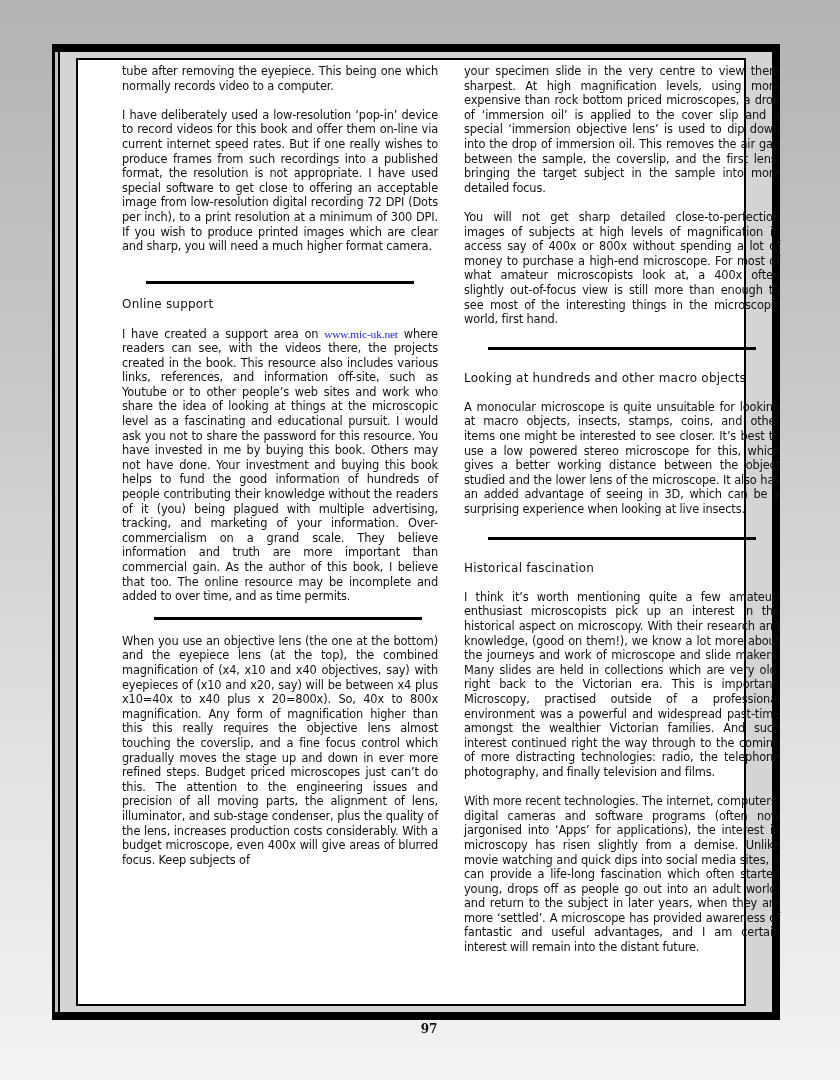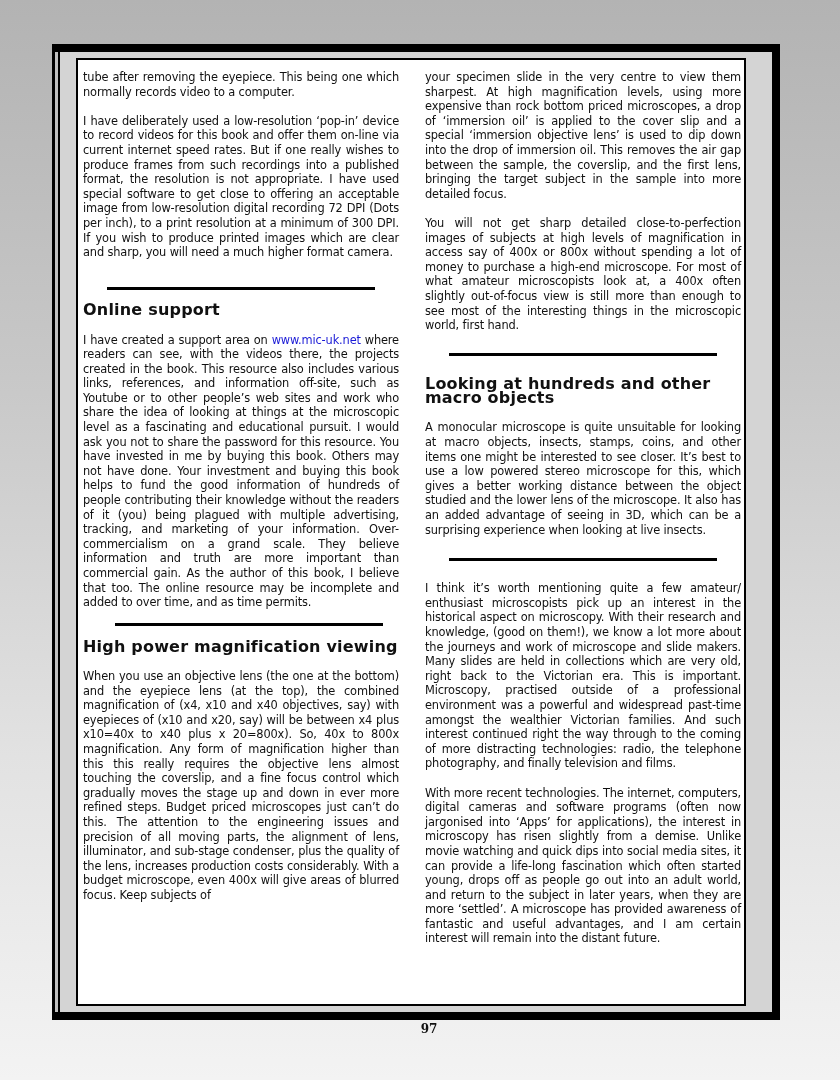--- a/index.html
+++ b/index.html
@@ -46,52 +46,53 @@
       left: 76px;
       top: 58px;
       width: 670px;
       height: 948px;
       background: #fff;
       border: 2px solid #000;
       box-sizing: border-box;
     }
     .col {
       position: absolute;
-      top: 10px;
+      top: 4px;
       width: 316px;
       font-size: 11.4px;
       line-height: 14.6px;
       color: #111;
+      margin-left: 39px;
     }
     .col.left { left: 5px; }
     .col.right { left: 347px; }
     .col p {
       margin: 0 0 14.6px 0;
       text-align: justify;
       letter-spacing: -0.15px;
     }
     .col h3 {
       margin: 0 0 14.6px 0;
-      font-size: 16px;
+      font-size: 12px;
       line-height: 14.6px;
-      font-weight: bold;
+      font-weight: normal;
       letter-spacing: 0.2px;
     }
     .rule {
       height: 3px;
       background: #000;
       width: 268px;
       margin: 0 0 0 24px;
     }
     .rule-wrap {
       height: 29px;
       display: flex;
       align-items: center;
     }
-    .link { color: #1a1ad6; }
+    .link { color: #1a1ad6; font-family: Liberation Serif, serif; }
     .page-number {
       position: absolute;
       top: 1022px;
       left: 0;
       width: 858px;
       text-align: center;
       font-family: "DejaVu Serif", serif;
       font-weight: bold;
       font-size: 12px;
       color: #111;
@@ -115,38 +116,38 @@
         <div class="rule"></div>
       </div>
 
     <h3>Online support</h3>
     <p style="margin-bottom:0"><span>I have created a support area on </span><span class="link">www.mic-uk.net</span><span> where readers can see, with the videos there, the projects created in the book. This resource also includes various links, references, and information off-site,  such as Youtube or to other people’s web sites and work who share the idea of looking at things at the microscopic level as a fascinating and educational pursuit.  I would ask you not to share the password for this resource. You have invested in me by buying this book. Others may not have done. Your investment and buying this book helps to fund the good information of hundreds of people contributing their knowledge without the readers of it (you) being plagued with multiple advertising, tracking, and marketing of your information. Over-commercialism on a grand scale. They believe information and truth are more important than commercial gain. As the author of this book, I believe that too. The online resource may be incomplete and added to over time, and as time permits.</span></p>
 
     <div class="rule-wrap" style="height:30px">
         <div class="rule" style="margin-left:32px"></div>
       </div>
 
-    <h3>High power magnification viewing</h3>
     <p style="margin-bottom:0">When you use an objective lens (the one at the bottom) and the eyepiece lens (at the top), the combined magnification of (x4, x10 and x40 objectives, say) with eyepieces of (x10 and x20, say) will be between  x4 plus x10=40x to x40 plus x 20=800x). So, 40x to 800x magnification. Any form of magnification higher than this this really requires the objective lens almost touching the coverslip, and a fine focus control which gradually moves the stage up and down in ever more refined steps. Budget priced microscopes just can’t do this. The attention to the engineering issues and precision of all moving parts, the alignment of lens, illuminator, and sub-stage condenser, plus the quality of the lens, increases production costs considerably. With a budget microscope, even 400x will give areas of blurred focus. Keep subjects of</p>
   </div>
 
   <div class="col right">
     <p>your specimen slide in the very centre to view them sharpest. At high magnification levels, using more expensive than rock bottom priced microscopes, a drop of ‘immersion oil’ is applied to the cover slip and a special ‘immersion objective lens’ is used to dip down into the drop of immersion oil. This removes the air gap between the sample, the coverslip, and the first lens, bringing the target subject in the sample into more detailed focus.</p>
     <p style="margin-bottom:0">You will not get sharp detailed close-to-perfection images of subjects at high levels of magnification in access say of 400x or 800x without spending a lot of money to purchase a high-end microscope. For most of what amateur microscopists look at, a 400x often slightly out-of-focus view is still more than enough to see most of the interesting things in the microscopic world, first hand.</p>
 
     <div class="rule-wrap" style="height:44px">
         <div class="rule"></div>
       </div>
 
     <h3>Looking at hundreds and other macro  objects</h3>
     <p style="margin-bottom:0">A monocular microscope is quite unsuitable for looking at macro objects, insects, stamps, coins, and other items one might be interested to see closer. It’s best to use a low powered stereo microscope for this, which gives a better working distance between the object studied and the lower lens of the microscope. It also has an added advantage of seeing in 3D, which can be a surprising experience when looking at live insects.</p>
 
     <div class="rule-wrap" style="height:44px">
         <div class="rule"></div>
       </div>
 
+    <h3>Historical fascination</h3>
     <p>I think it’s worth mentioning quite a few amateur/ enthusiast microscopists pick up an interest in the historical aspect on microscopy. With their research and knowledge, (good on them!), we know a lot more about the journeys and work of microscope and slide makers. Many slides are held in collections which are very old, right back to the Victorian era. This is important. Microscopy, practised outside of a professional environment was a powerful and widespread past-time amongst the wealthier Victorian families. And such interest continued right the way through to the coming of more distracting technologies: radio, the telephone photography, and finally television and films.</p>
     <p style="margin-bottom:0">With more recent technologies. The internet, computers, digital cameras and software programs (often now jargonised into ‘Apps’ for applications), the interest in microscopy has risen slightly from a demise. Unlike movie watching and quick dips into social media sites, it can provide a life-long fascination which often started young, drops off as people go out into an adult world, and return to the subject in later years, when they are more ‘settled’. A microscope has provided awareness of fantastic and useful advantages, and I am certain interest will remain into the distant future.</p>
   </div>
 
 </div>
 
 <div class="page-number">97</div>
 
 </body></html>

